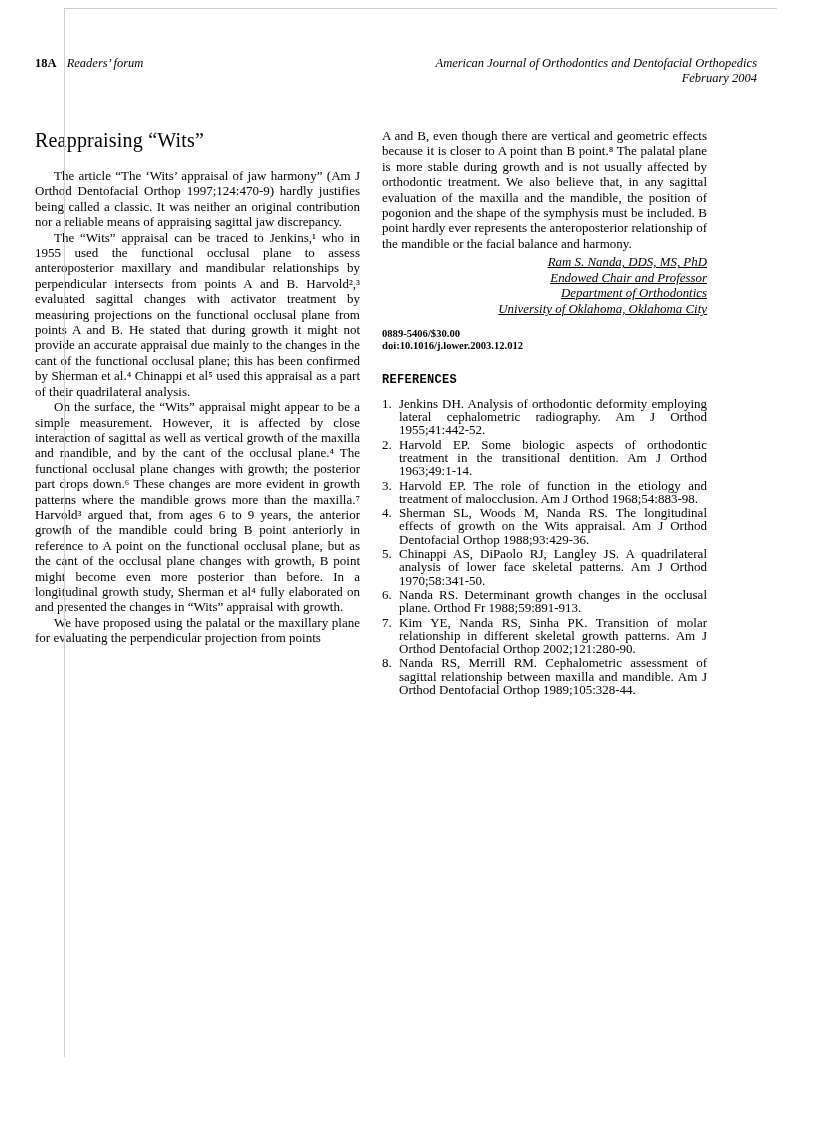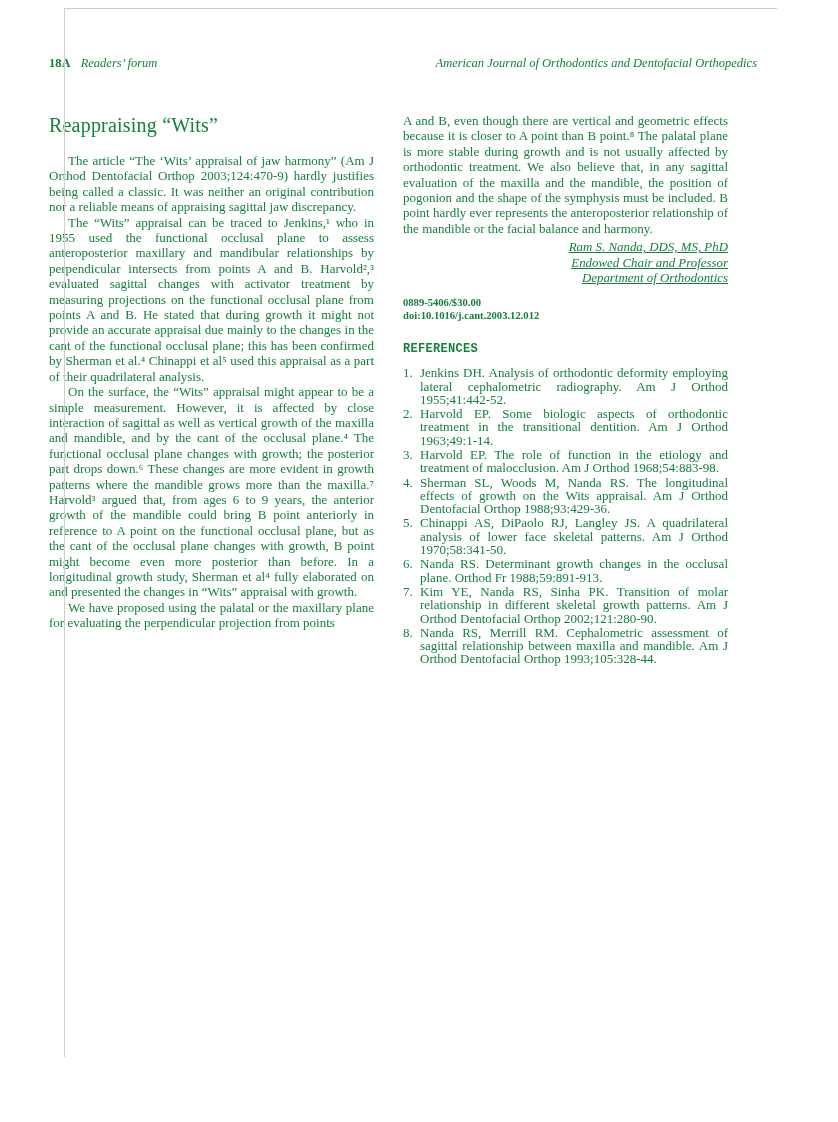--- a/index.html
+++ b/index.html
@@ -8,23 +8,23 @@
     background: #ffffff;
     width: 838px;
     height: 1122px;
     overflow: hidden;
   }
   .page {
     position: relative;
     width: 838px;
     height: 1122px;
     box-sizing: border-box;
-    padding: 56px 81px 0 49px;
+    padding: 56px 81px 0 35px;
     font-family: "Liberation Serif", "DejaVu Serif", serif;
-    color: #15803d;
+    color: #000000;
     background: #ffffff;
   }
   
   .scan-frame {
     position: absolute;
     left: 64px;
     top: 8px;
     width: 712px;
     height: 1048px;
     border-top: 1px solid #cfcfcf;
@@ -37,21 +37,21 @@
     align-items: flex-start;
     font-size: 12.5px;
     line-height: 15px;
   }
   .header-left { white-space: nowrap; }
   .pagenum { font-weight: bold; }
   .section { font-style: italic; margin-left: 7px; }
   .header-right { text-align: right; font-style: italic; }
   .columns {
     display: flex;
-    gap: 29px;
+    gap: 22px;
     margin-top: 42px;
   }
   .col { width: 325px; }
   .title {
     font-size: 20px;
     font-weight: normal;
     margin: 0 0 16px 0;
     line-height: 24px;
     letter-spacing: 0.2px;
   }
@@ -110,57 +110,59 @@
 <div class="page">
   <div class="scan-frame"></div>
 
   <header class="page-header">
     <div class="header-left">
       <span class="pagenum">18A</span>
       <span class="section">Readers’ forum</span>
     </div>
     <div class="header-right">
       <div>American Journal of Orthodontics and Dentofacial Orthopedics</div>
+      <div>February 2004</div>
     </div>
   </header>
 
   <div class="columns">
     <div class="col">
       <h1 class="title">Reappraising “Wits”</h1>
       <div>
-          <p class="para">The article “The ‘Wits’ appraisal of jaw harmony” (Am J Orthod Dentofacial Orthop 2003;124:470-9) hardly justifies being called a classic. It was neither an original contribution nor a reliable means of appraising sagittal jaw discrepancy.</p>
+          <p class="para">The article “The ‘Wits’ appraisal of jaw harmony” (Am J Orthod Dentofacial Orthop 1997;124:470-9) hardly justifies being called a classic. It was neither an original contribution nor a reliable means of appraising sagittal jaw discrepancy.</p>
           <p class="para">The “Wits” appraisal can be traced to Jenkins,¹ who in 1955 used the functional occlusal plane to assess anteroposterior maxillary and mandibular relationships by perpendicular intersects from points A and B. Harvold²,³ evaluated sagittal changes with activator treatment by measuring projections on the functional occlusal plane from points A and B. He stated that during growth it might not provide an accurate appraisal due mainly to the changes in the cant of the functional occlusal plane; this has been confirmed by Sherman et al.⁴ Chinappi et al⁵ used this appraisal as a part of their quadrilateral analysis.</p>
           <p class="para">On the surface, the “Wits” appraisal might appear to be a simple measurement. However, it is affected by close interaction of sagittal as well as vertical growth of the maxilla and mandible, and by the cant of the occlusal plane.⁴ The functional occlusal plane changes with growth; the posterior part drops down.⁶ These changes are more evident in growth patterns where the mandible grows more than the maxilla.⁷ Harvold³ argued that, from ages 6 to 9 years, the anterior growth of the mandible could bring B point anteriorly in reference to A point on the functional occlusal plane, but as the cant of the occlusal plane changes with growth, B point might become even more posterior than before. In a longitudinal growth study, Sherman et al⁴ fully elaborated on and presented the changes in “Wits” appraisal with growth.</p>
           <p class="para">We have proposed using the palatal or the maxillary plane for evaluating the perpendicular projection from points</p>
         </div>
     </div>
 
     <div class="col">
       <div>
           <p class="para noindent">A and B, even though there are vertical and geometric effects because it is closer to A point than B point.⁸ The palatal plane is more stable during growth and is not usually affected by orthodontic treatment. We also believe that, in any sagittal evaluation of the maxilla and the mandible, the position of pogonion and the shape of the symphysis must be included. B point hardly ever represents the anteroposterior relationship of the mandible or the facial balance and harmony.</p>
         </div>
 
       <div class="signature">
           <div class="sig-line">Ram S. Nanda, DDS, MS, PhD</div>
           <div class="sig-line">Endowed Chair and Professor</div>
           <div class="sig-line">Department of Orthodontics</div>
+          <div class="sig-line">University of Oklahoma, Oklahoma City</div>
         </div>
 
       <div class="meta">
         <div class="meta-line">0889-5406/$30.00</div>
-        <div class="meta-line">doi:10.1016/j.cant.2003.12.012</div>
+        <div class="meta-line">doi:10.1016/j.lower.2003.12.012</div>
       </div>
 
       <h2 class="refs-heading">REFERENCES</h2>
 
       <ol class="refs">
           <li class="ref">Jenkins DH. Analysis of orthodontic deformity employing lateral cephalometric radiography. Am J Orthod 1955;41:442-52.</li>
           <li class="ref">Harvold EP. Some biologic aspects of orthodontic treatment in the transitional dentition. Am J Orthod 1963;49:1-14.</li>
           <li class="ref">Harvold EP. The role of function in the etiology and treatment of malocclusion. Am J Orthod 1968;54:883-98.</li>
           <li class="ref">Sherman SL, Woods M, Nanda RS. The longitudinal effects of growth on the Wits appraisal. Am J Orthod Dentofacial Orthop 1988;93:429-36.</li>
           <li class="ref">Chinappi AS, DiPaolo RJ, Langley JS. A quadrilateral analysis of lower face skeletal patterns. Am J Orthod 1970;58:341-50.</li>
           <li class="ref">Nanda RS. Determinant growth changes in the occlusal plane. Orthod Fr 1988;59:891-913.</li>
           <li class="ref">Kim YE, Nanda RS, Sinha PK. Transition of molar relationship in different skeletal growth patterns. Am J Orthod Dentofacial Orthop 2002;121:280-90.</li>
-          <li class="ref">Nanda RS, Merrill RM. Cephalometric assessment of sagittal relationship between maxilla and mandible. Am J Orthod Dentofacial Orthop 1993;105:328-44.</li>
+          <li class="ref">Nanda RS, Merrill RM. Cephalometric assessment of sagittal relationship between maxilla and mandible. Am J Orthod Dentofacial Orthop 1989;105:328-44.</li>
         </ol>
     </div>
   </div>
 </div>
 
 </body></html>

